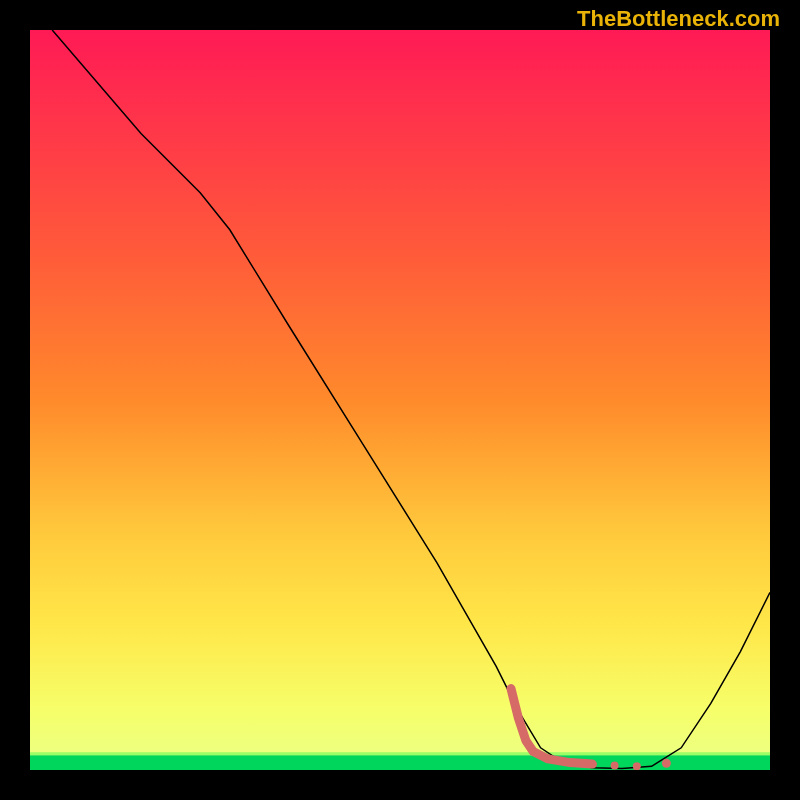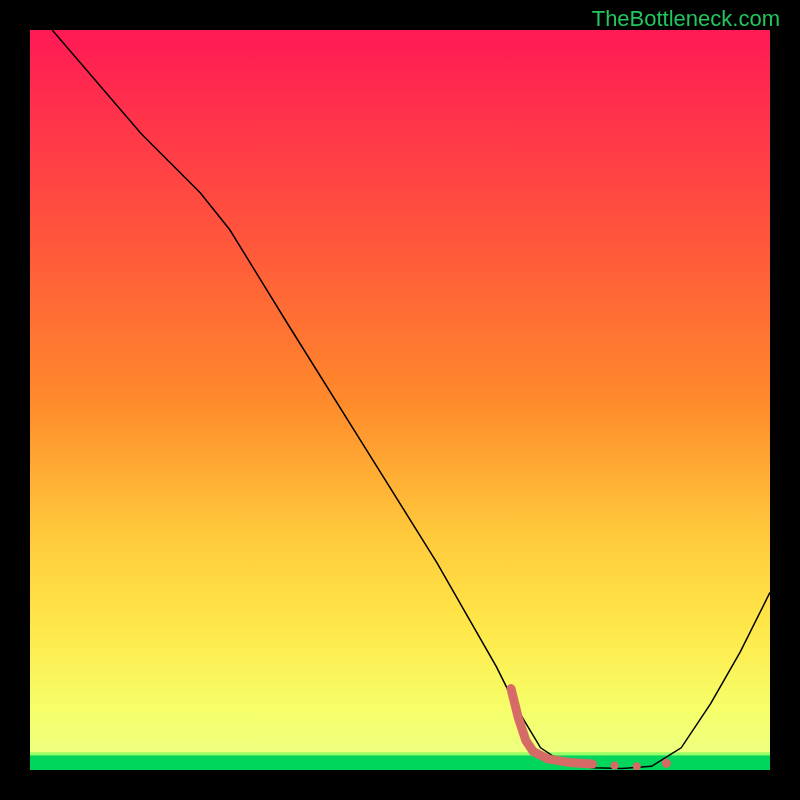--- a/index.html
+++ b/index.html
@@ -13,23 +13,23 @@
   }
   .container {
     position: relative;
     width: 800px;
     height: 800px;
   }
   .watermark {
     position: absolute;
     top: 6px;
     right: 20px;
-    color: #22c55e;
+    color: #eab308;
     font-size: 22px;
-    font-weight: normal;
+    font-weight: bold;
     z-index: 10;
   }
   .plot-area {
     position: absolute;
     left: 30px;
     top: 30px;
     width: 740px;
     height: 740px;
   }
   svg {

